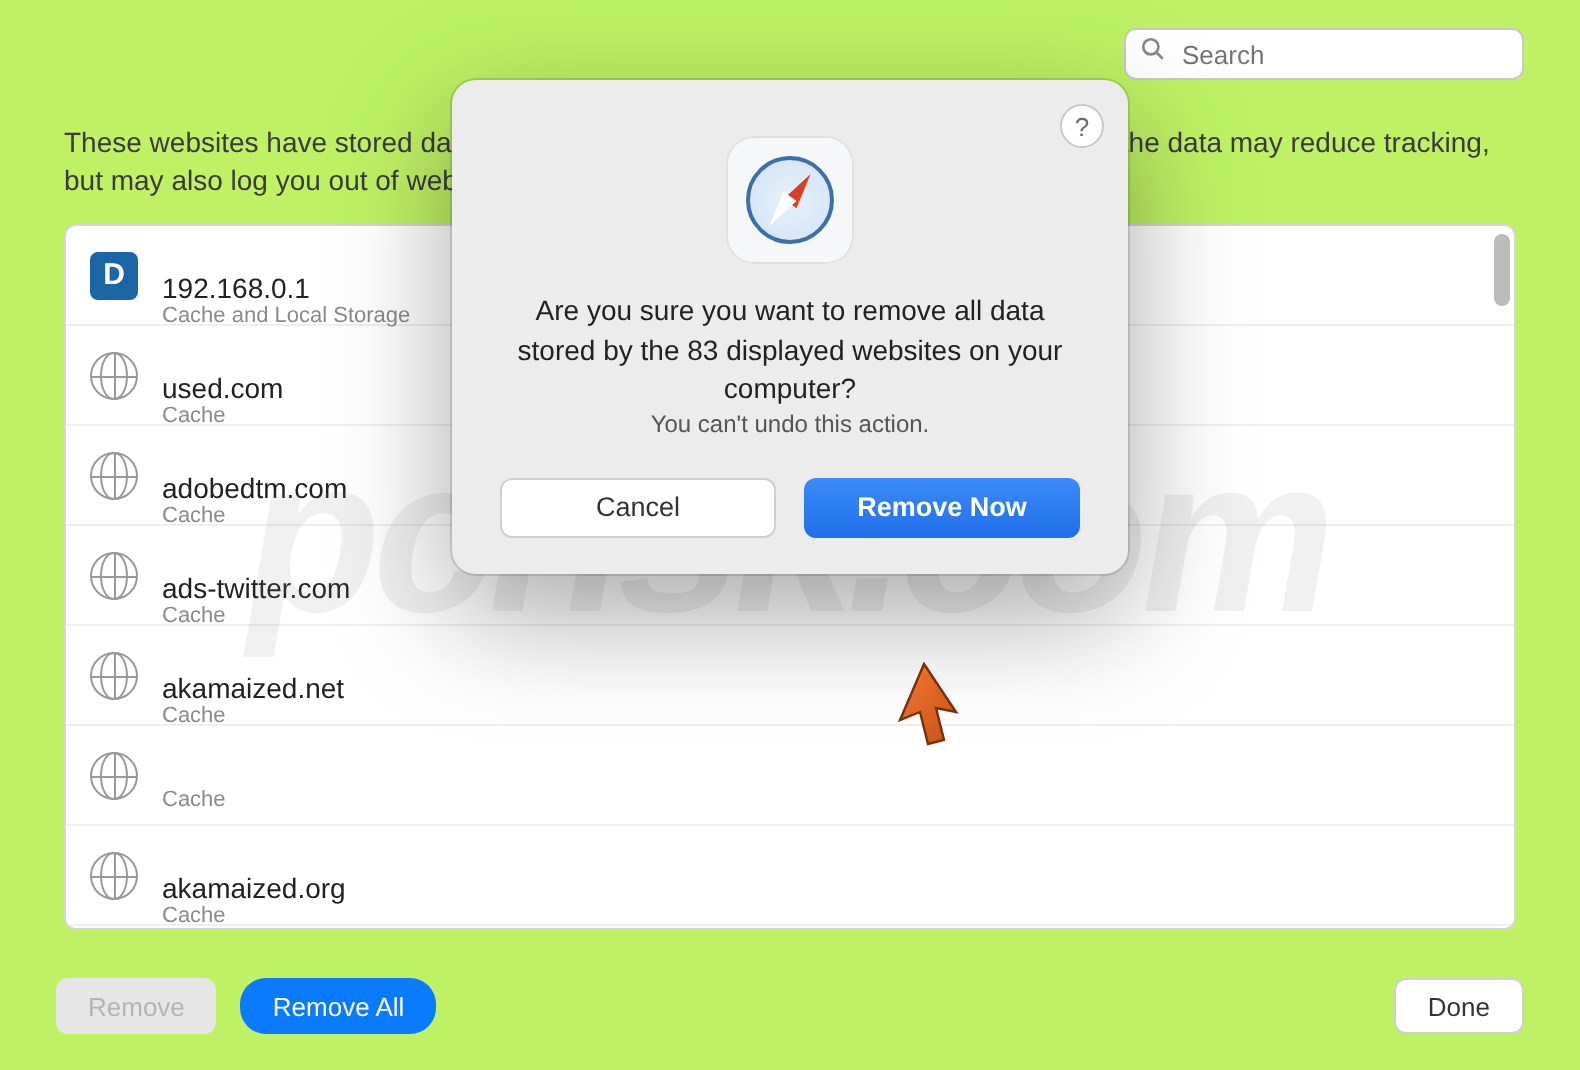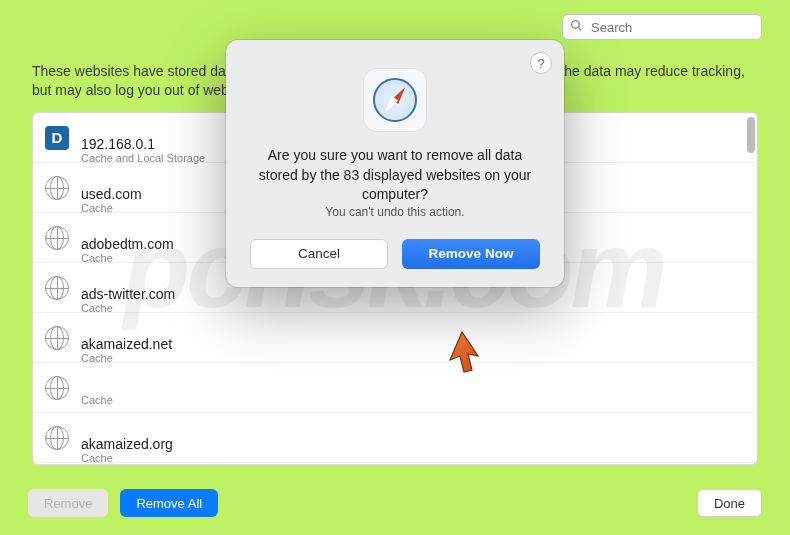--- a/index.html
+++ b/index.html
@@ -20,21 +20,21 @@
   .globe-arc { position:absolute; left:20%; right:20%; top:-1px; bottom:-1px; border:1.5px solid #9a9a9a; border-radius:50%;}
   .sq-icon { width: 24px; height: 24px; border-radius: 4px; background: #1d66a5; color: #fff; display:flex; align-items:center; justify-content:center; font-weight:700; font-size:15px; margin-right:12px; flex-shrink:0;}
   .row-text { display: flex; flex-direction: column; margin-top: 24px; }
   .host { font-size: 14px; color: #222; font-weight: 500; }
   .sub { font-size: 11px; color: #8a8a8a; }
   .scrollbar-track { position: absolute; right: 2px; top: 2px; bottom: 2px; width: 10px; }
   .scrollbar-thumb { position: absolute; top: 2px; right: 0; width: 8px; height: 36px; background: #bcbcbc; border-radius: 4px; }
   .bottom-bar { position: absolute; left: 28px; right: 28px; bottom: 18px; display: flex; align-items: center; gap: 12px; }
   .btn { height: 28px; padding: 0 16px; border-radius: 6px; border: none; font-size: 13px; cursor: pointer; }
   .btn-disabled { background: #e6e6e6; color: #b4b4b4; }
-  .btn-blue { background: #0a7bff; color: #fff; font-weight: 500; }
+  .btn-blue { background: #0a7bff; color: #fff; font-weight: 500; border-radius: 13px; }
   .btn-plain { background: #fff; border: 1px solid #cfcfcf; color: #333; margin-left: 22px; }
   .spacer { flex: 1; }
   
   .sheet { position: absolute; left: 226px; top: 40px; width: 338px; background: #ececec; border-radius: 12px; box-shadow: 0 20px 60px rgba(0,0,0,0.35), 0 0 0 1px rgba(0,0,0,0.12); padding: 22px 24px 18px; text-align: center; }
   .help-btn { position: absolute; right: 12px; top: 12px; width: 22px; height: 22px; border-radius: 50%; background: #fff; border: 1px solid #c9c9c9; color: #6b6b6b; font-size: 13px; display:flex; align-items:center; justify-content:center; }
   .app-icon { width: 64px; height: 64px; margin: 6px auto 14px; background: #f6f7f8; border-radius: 14px; display:flex; align-items:center; justify-content:center; box-shadow: inset 0 0 0 1px #e1e1e3; }
   .compass { width: 44px; height: 44px; border-radius: 50%; border: 2px solid #3d6fa8; position: relative; background: radial-gradient(circle at 50% 50%, #e8f1fb 0%, #d7e7f7 70%, #c7dbf1 100%); }
   .compass::before { content:""; position:absolute; left:50%; top:50%; width:0; height:0; border-left:4px solid transparent; border-right:4px solid transparent; border-bottom:18px solid #d64224; transform: translate(-50%,-90%) rotate(35deg); transform-origin: bottom center;}
   .compass::after { content:""; position:absolute; left:50%; top:50%; width:0; height:0; border-left:4px solid transparent; border-right:4px solid transparent; border-top:18px solid #fff; transform: translate(-50%,-10%) rotate(35deg); transform-origin: top center;}
   .sheet-title { font-size: 14px; font-weight: 400; color: #222; line-height: 1.4; padding: 0 8px;}

